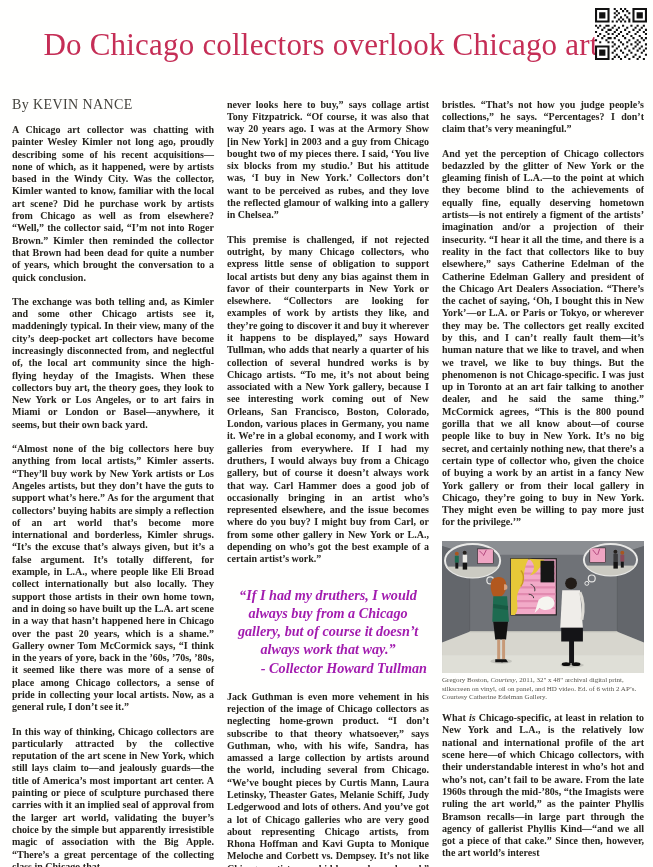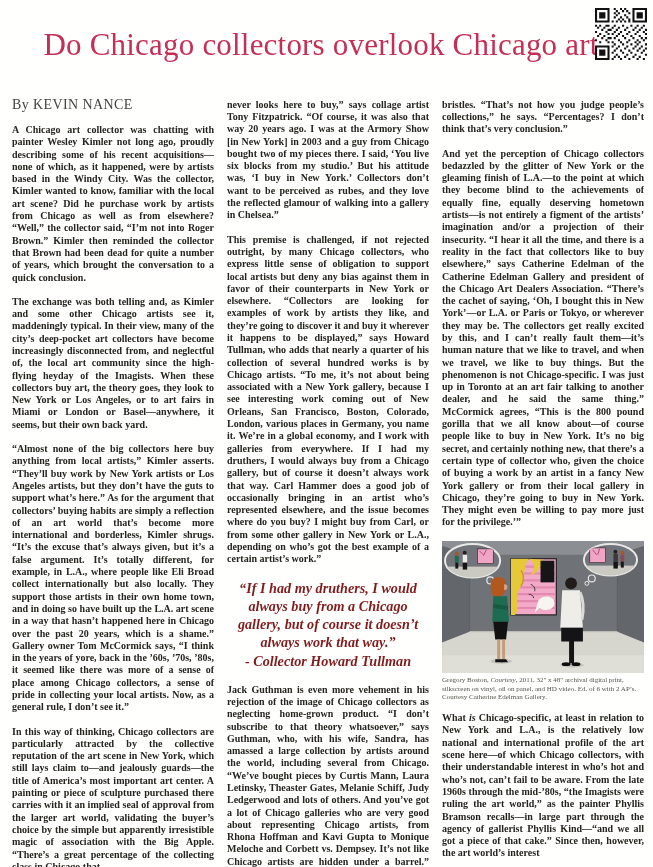--- a/index.html
+++ b/index.html
@@ -4,22 +4,22 @@
 <style>
   html,body{margin:0;padding:0;background:#ffffff;}
   body{width:653px;height:867px;overflow:hidden;font-family:"Liberation Serif",serif;}
   .page{position:relative;width:653px;height:867px;box-sizing:border-box;padding:10px 9px 0 12px;background:#fffffe;}
   .headline{font-family:"Liberation Serif",serif;font-weight:400;color:#c52e56;font-size:31px;letter-spacing:.2px;margin:17px 0 0 0;line-height:1.15;text-align:center;}
   .qr{position:absolute;top:8px;right:6px;width:52px;height:52px;}
   .columns{display:flex;gap:13px;margin-top:36px;height:772px;overflow:hidden;}
   .col{width:202px;flex:0 0 202px;font-size:10px;line-height:12.3px;color:#26241e;text-align:justify;}
   .col p{margin:0 0 12px 0;font-weight:bold;}
   .byline{font-size:14px;letter-spacing:.4px;color:#45443e;margin:0 0 13px 0;text-align:left;}
-  .pullquote{color:#7f1d1d;font-weight:700;font-style:italic;font-size:14.2px;line-height:18px;text-align:center;margin:13px 2px 14px 2px;}
-  .pullquote .attr{margin-top:1px;}
+  .pullquote{color:#a21caf;font-weight:700;font-style:italic;font-size:14.2px;line-height:18px;text-align:center;margin:20px 2px 14px 2px;}
+  .pullquote .attr{margin-top:1px;text-align:right;}
   figure{margin:1px 0 10px 0;}
   figure svg{display:block;border:0;}
   figcaption{font-size:7px;line-height:8.8px;color:#55534c;text-align:left;margin-top:3px;}
 </style>
 </head>
 <body>
 
 <div class="page">
 
   <h1 class="headline">Do Chicago collectors overlook Chicago art?</h1>
@@ -48,21 +48,21 @@
       <p>never looks here to buy,” says collage artist Tony Fitzpatrick. “Of course, it was also that way 20 years ago. I was at the Armory Show [in New York] in 2003 and a guy from Chicago bought two of my pieces there. I said, ‘You live six blocks from my studio.’ But his attitude was, ‘I buy in New York.’ Collectors don’t want to be perceived as rubes, and they love the reflected glamour of walking into a gallery in Chelsea.”</p>
       <p>This premise is challenged, if not rejected outright, by many Chicago collectors, who express little sense of obligation to support local artists but deny any bias against them in favor of their counterparts in New York or elsewhere. “Collectors are looking for examples of work by artists they like, and they’re going to discover it and buy it wherever it happens to be displayed,” says Howard Tullman, who adds that nearly a quarter of his collection of several hundred works is by Chicago artists. “To me, it’s not about being associated with a New York gallery, because I see interesting work coming out of New Orleans, San Francisco, Boston, Colorado, London, various places in Germany, you name it. We’re in a global economy, and I work with galleries from everywhere. If I had my druthers, I would always buy from a Chicago gallery, but of course it doesn’t always work that way. Carl Hammer does a good job of occasionally bringing in an artist who’s represented elsewhere, and the issue becomes where do you buy? I might buy from Carl, or from some other gallery in New York or L.A., depending on who’s got the best example of a certain artist’s work.”</p>
       <div class="pullquote">
         <div>“If I had my druthers, I would always buy from a Chicago gallery, but of course it doesn’t always work that way.”</div>
         <div class="attr">- Collector Howard Tullman</div>
       </div>
       <p>Jack Guthman is even more vehement in his rejection of the image of Chicago collectors as neglecting home-grown product. “I don’t subscribe to that theory whatsoever,” says Guthman, who, with his wife, Sandra, has amassed a large collection by artists around the world, including several from Chicago. “We’ve bought pieces by Curtis Mann, Laura Letinsky, Theaster Gates, Melanie Schiff, Judy Ledgerwood and lots of others. And you’ve got a lot of Chicago galleries who are very good about representing Chicago artists, from Rhona Hoffman and Kavi Gupta to Monique Meloche and Corbett vs. Dempsey. It’s not like Chicago artists are hidden under a barrel.” Asked what percentage of his collection is by local artists, however, Guthman</p>
     </div>
 
     <div class="col">
-      <p>bristles. “That’s not how you judge people’s collections,” he says. “Percentages? I don’t think that’s very conclusion.”</p>
+      <p>bristles. “That’s not how you judge people’s collections,” he says. “Percentages? I don’t claim that’s very meaningful.”</p>
       <p>And yet the perception of Chicago collectors bedazzled by the glitter of New York or the gleaming finish of L.A.—to the point at which they become blind to the achievements of equally fine, equally deserving hometown artists—is not entirely a figment of the artists’ imagination and/or a projection of their insecurity. “I hear it all the time, and there is a reality in the fact that collectors like to buy elsewhere,” says Catherine Edelman of the Catherine Edelman Gallery and president of the Chicago Art Dealers Association. “There’s the cachet of saying, ‘Oh, I bought this in New York’—or L.A. or Paris or Tokyo, or wherever they may be. The collectors get really excited by this, and I can’t really fault them—it’s human nature that we like to travel, and when we travel, we like to buy things. But the phenomenon is not Chicago-specific. I was just up in Toronto at an art fair talking to another dealer, and he said the same thing.” McCormick agrees, “This is the 800 pound gorilla that we all know about—of course people like to buy in New York. It’s no big secret, and certainly nothing new, that there’s a certain type of collector who, given the choice of buying a work by an artist in a fancy New York gallery or from their local gallery in Chicago, they’re going to buy in New York. They might even be willing to pay more just for the privilege.’”</p>
 
       <figure>
         <svg viewBox="0 0 205 134" width="202" height="132" aria-hidden="true">
           <defs>
             <clipPath id="bubL">
                 <ellipse cx="31" cy="20" rx="28" ry="17"></ellipse>
               </clipPath>
             <clipPath id="bubR">
                 <ellipse cx="171" cy="19" rx="27" ry="16"></ellipse>

